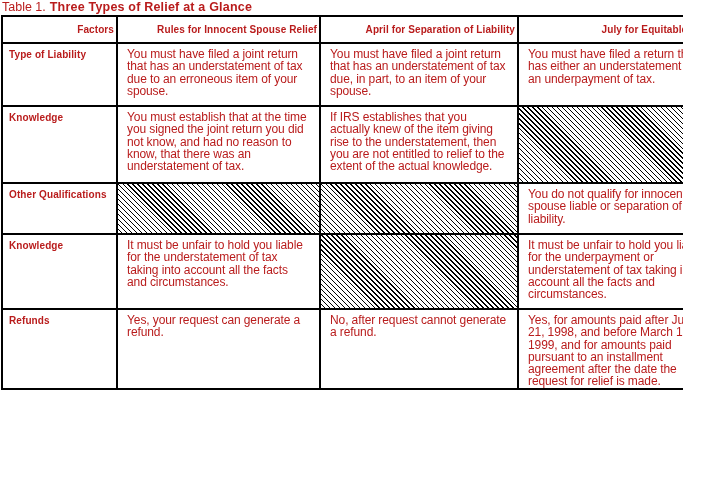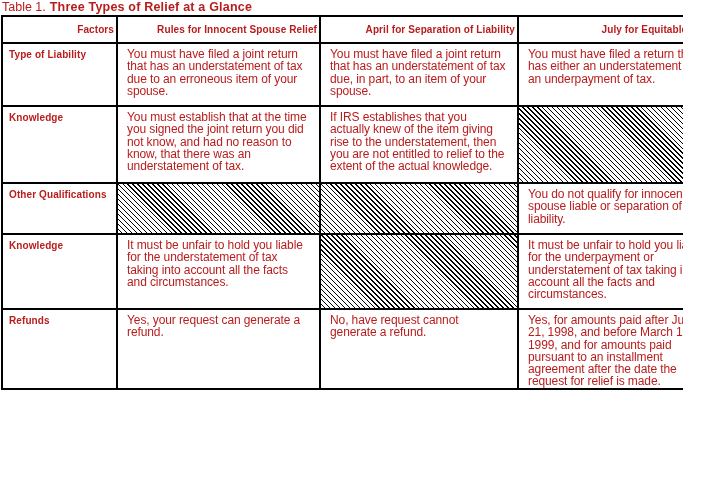--- a/index.html
+++ b/index.html
@@ -123,19 +123,19 @@
       <tr class="r4">
         <td class="factor">Knowledge</td>
         <td class="cell-text">It must be unfair to hold you liable for the understatement of tax taking into account all the facts and circumstances.</td>
         <td class="hatch"></td>
         <td class="cell-text">It must be unfair to hold you liable for the underpayment or understatement of tax taking into account all the facts and circumstances.</td>
       </tr>
 
       <tr class="r5">
         <td class="factor">Refunds</td>
         <td class="cell-text">Yes, your request can generate a refund.</td>
-        <td class="cell-text">No, have request cannot generate a refund.</td>
+        <td class="cell-text">No, after request cannot generate a refund.</td>
         <td class="cell-text">Yes, for amounts paid after July 21, 1998, and before March 16, 1999, and for amounts paid pursuant to an installment agreement after the date the request for relief is made.</td>
       </tr>
     </tbody>
   </table>
 
 </div>
 
 </body></html>

